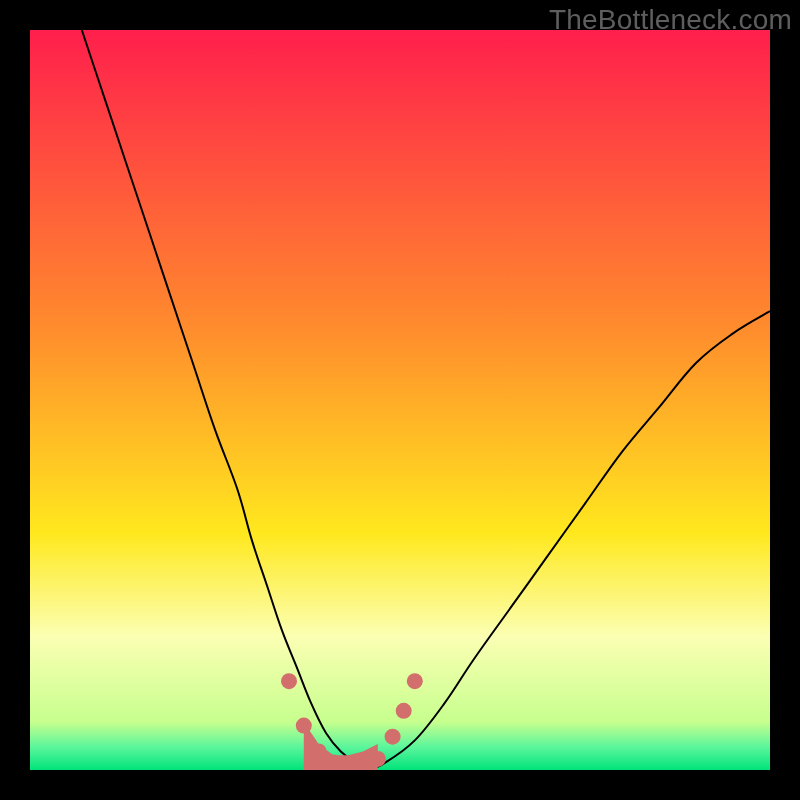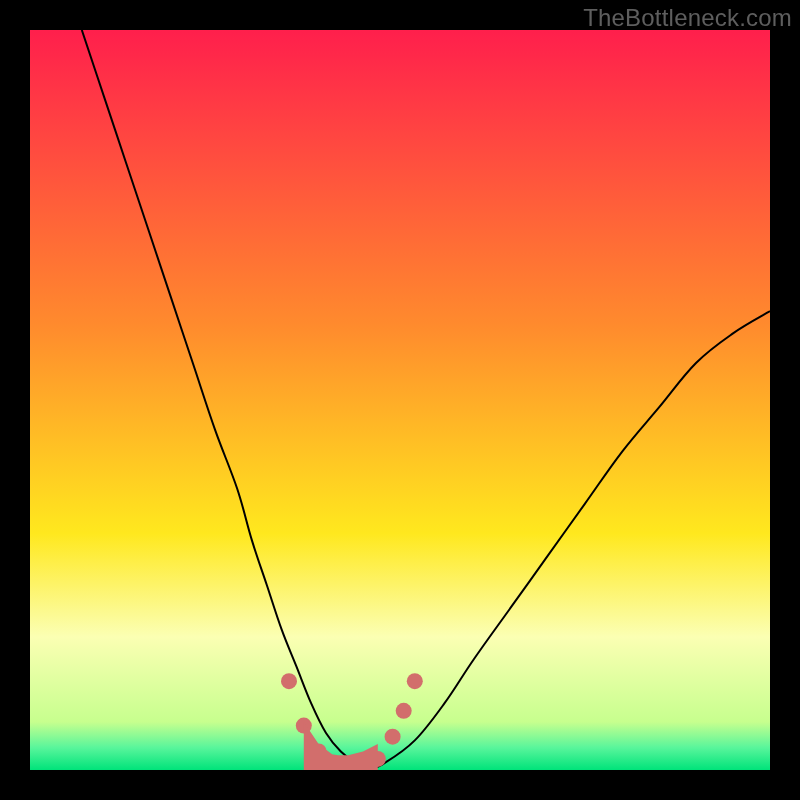--- a/index.html
+++ b/index.html
@@ -24,21 +24,21 @@
     top: 30px;
     left: 30px;
     width: 740px;
     height: 740px;
   }
   .watermark {
     position: absolute;
     top: 4px;
     right: 8px;
     color: #5e5e5e;
-    font-size: 24px;
+    font-size: 28px;
     font-weight: 500;
     letter-spacing: 0.2px;
   }
 </style>
 </head>
 <body>
 
 <div class="frame">
   <div class="watermark">TheBottleneck.com</div>
 

